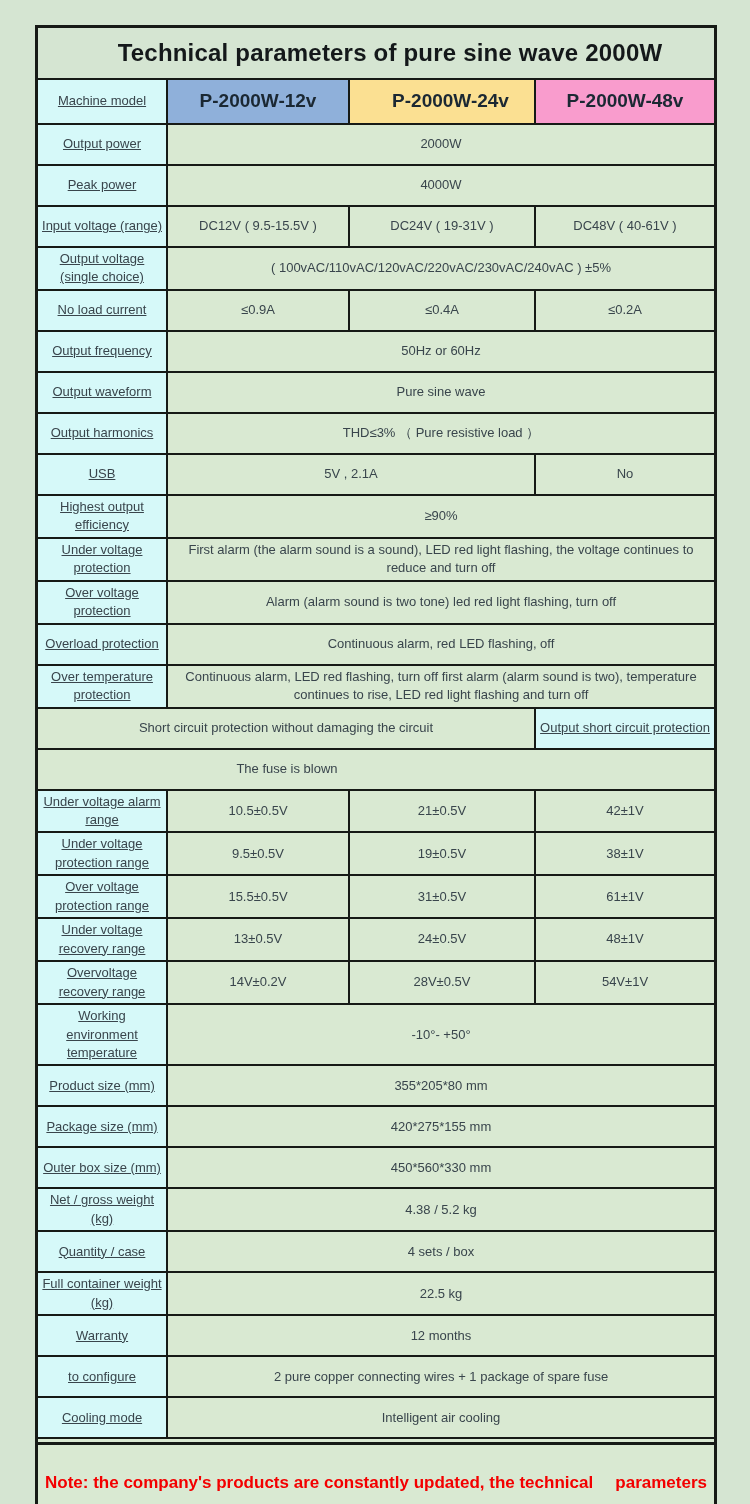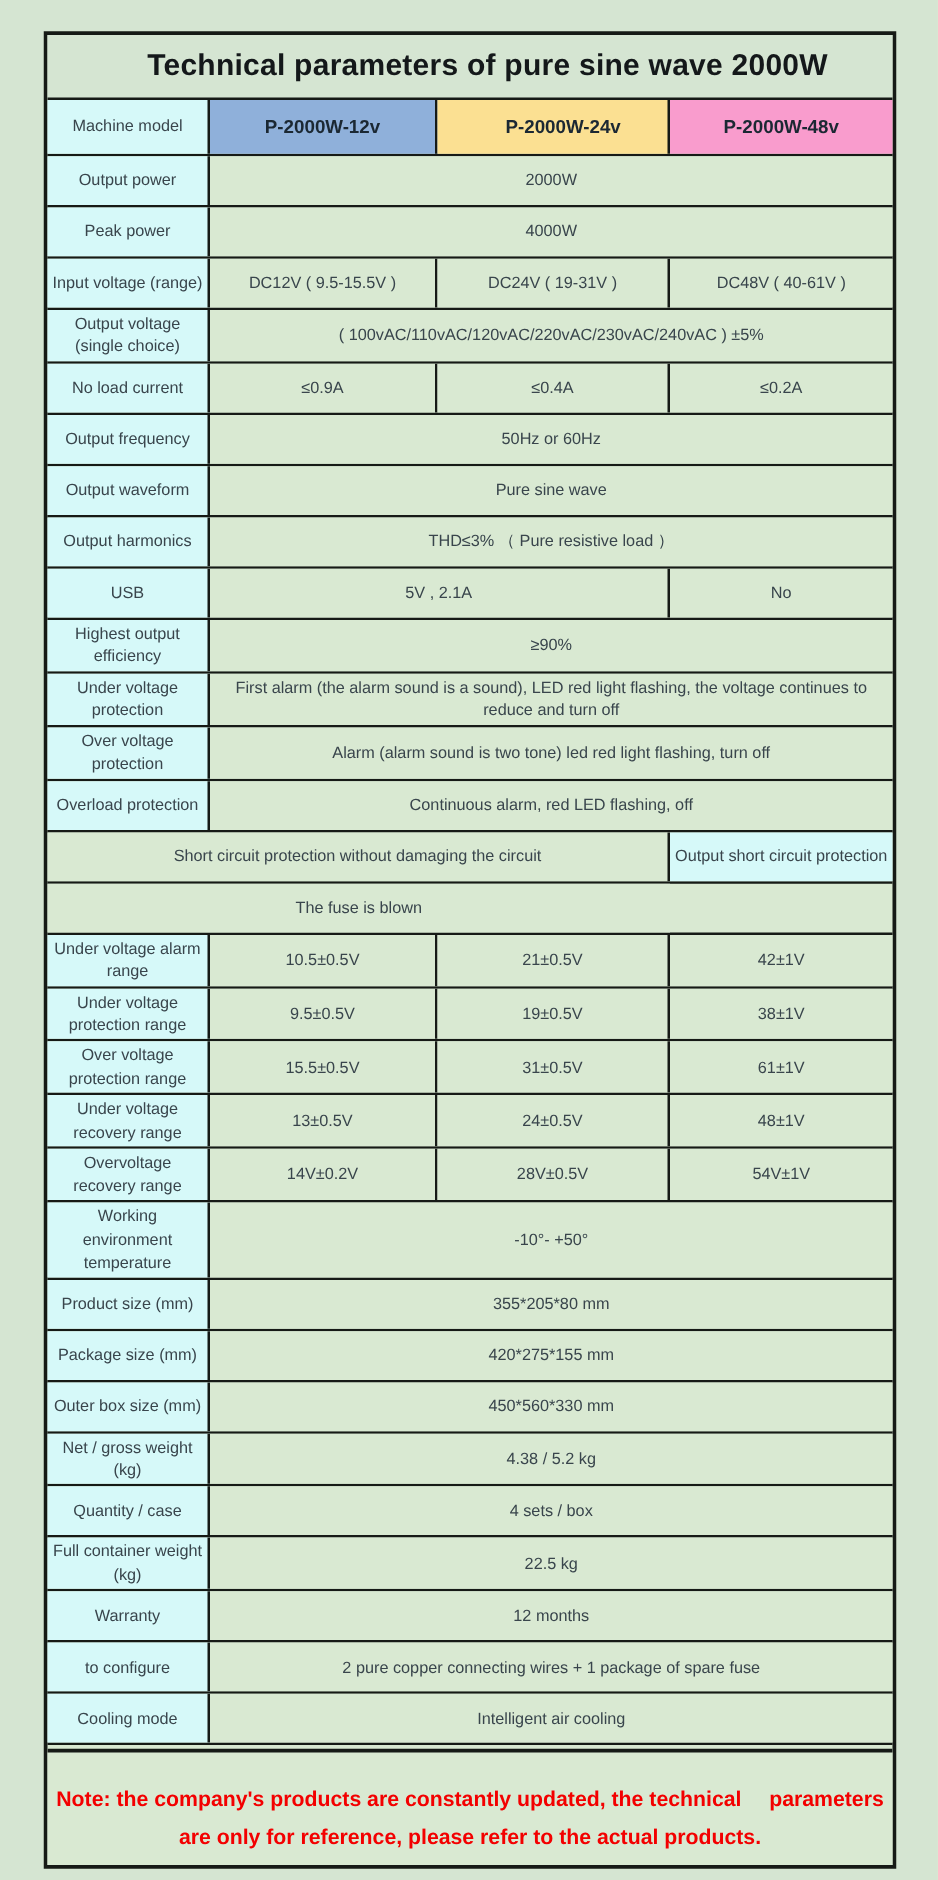--- a/index.html
+++ b/index.html
@@ -47,27 +47,28 @@
     padding: 2px 8px;
     font-size: 13px;
     line-height: 1.42;
     color: var(--text, #39454c);
   }
   .cell:not(:last-child) { border-right: 2px solid var(--border, #161a16); }
   .header-row .cell { min-height: 43px; }
   .label-cell {
     background: var(--label_bg, #d6f9f9);
     padding: 2px 3px;
+    text-decoration: underline;
   }
   .value-cell { background: var(--cell_bg, #d9e9d2); }
   .span2 { grid-column: span 2; }
   .span3 { grid-column: span 3; }
   .model-cell {
     font-weight: 700;
-    font-size: 15px;
+    font-size: 19px;
     color: var(--header_text, #1b2833);
   }
   .note-block {
     margin-top: 3px;
     border-top: 3px solid var(--border, #161a16);
     min-height: 74px;
     display: flex;
     flex-direction: column;
     justify-content: center;
     gap: 2px;
@@ -153,20 +154,24 @@
         </div>
         <div class="grid-row">
           <div class="cell label-cell">Over voltage protection</div>
           <div class="cell value-cell span3">Alarm (alarm sound is two tone) led red light flashing, turn off</div>
         </div>
         <div class="grid-row">
           <div class="cell label-cell">Overload protection</div>
           <div class="cell value-cell span3">Continuous alarm, red LED flashing, off</div>
         </div>
         <div class="grid-row">
+          <div class="cell label-cell">Over temperature protection</div>
+          <div class="cell value-cell span3">Continuous alarm, LED red flashing, turn off first alarm (alarm sound is two), temperature continues to rise, LED red light flashing and turn off</div>
+        </div>
+        <div class="grid-row">
           <div class="cell value-cell span3">Short circuit protection without damaging the circuit</div>
           <div class="cell label-cell">Output short circuit protection</div>
         </div>
         <div class="grid-row">
           <div class="cell value-cell span3">The fuse is blown</div>
         </div>
         <div class="grid-row">
           <div class="cell label-cell">Under voltage alarm range</div>
           <div class="cell value-cell">10.5±0.5V</div>
           <div class="cell value-cell">21±0.5V</div>

